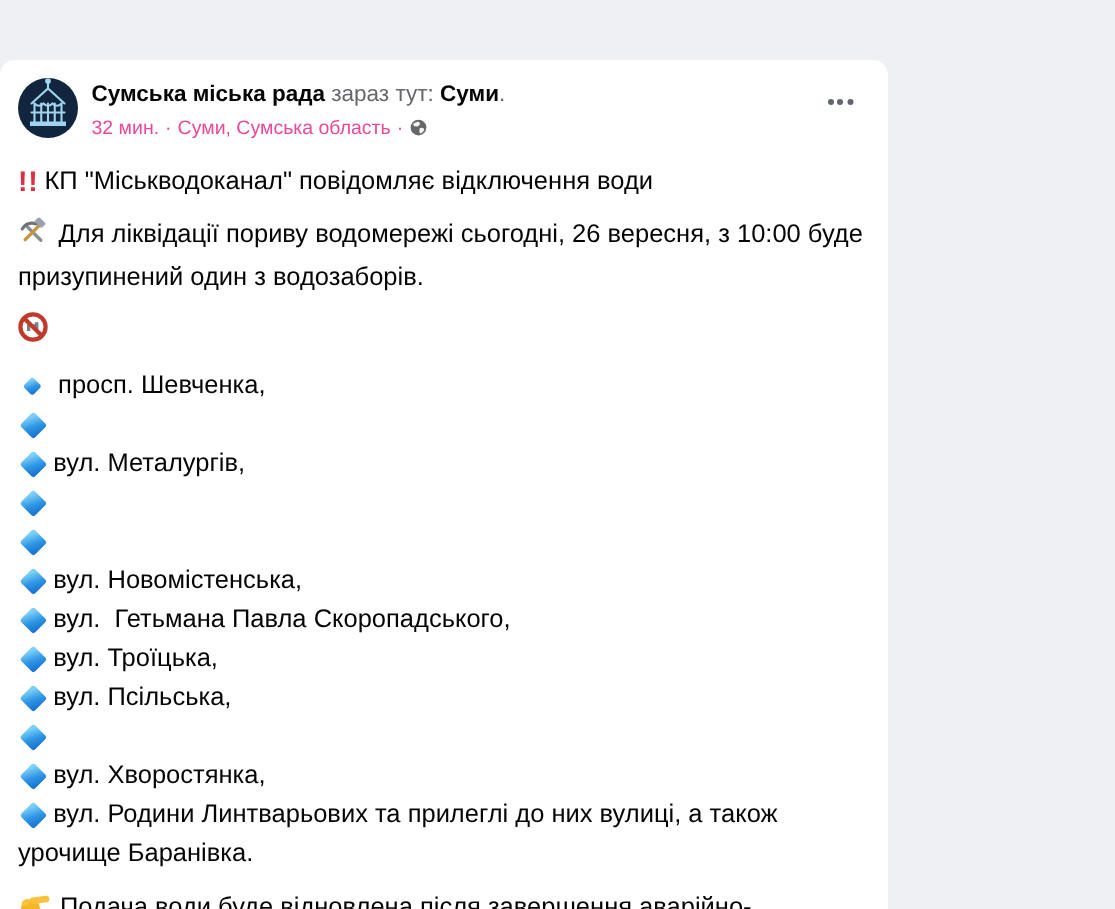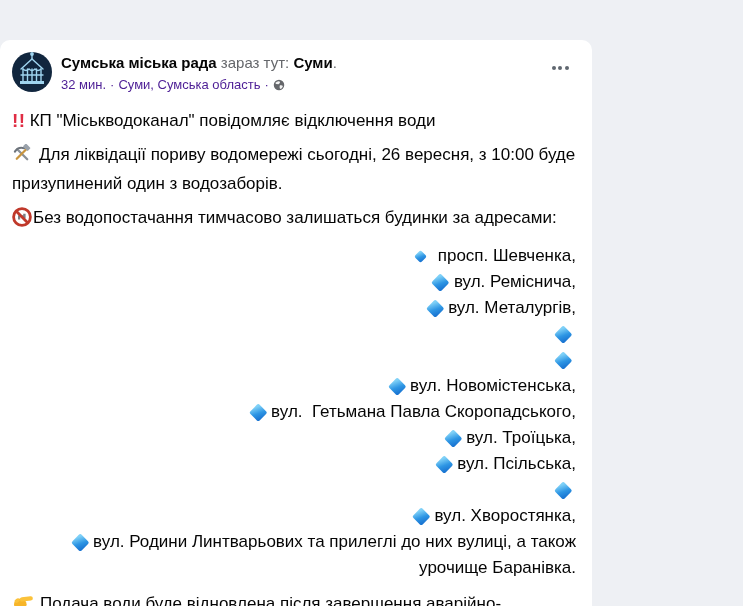--- a/index.html
+++ b/index.html
@@ -22,38 +22,38 @@
   .avatar {
     width:40px; height:40px; border-radius:50%;
     background:#11263e; flex:0 0 40px;
     display:flex; align-items:center; justify-content:center;
     cursor:pointer; overflow:hidden;
   }
   .header-text { margin-left:9px; flex:1 1 auto; padding-top:1px; }
   .name-line { font-size:15px; line-height:20px; color:#65676b; }
   .strong-link { color:#050505; font-weight:bold; cursor:pointer; }
   .meta-line {
-    font-size:13px; line-height:17px; color:#4c1d95;
+    font-size:13px; line-height:17px; color:#ec4899;
     margin-top:3px; display:flex; align-items:center; gap:4px;
   }
   .meta-link { cursor:pointer; }
   .more-btn {
     width:32px; height:24px; margin-top:4px;
     display:flex; align-items:center; justify-content:center;
     border-radius:14px; cursor:pointer; gap:2.5px;
   }
   .more-btn i {
     width:4px; height:4px; background:#606770; border-radius:50%; display:block;
   }
   
   .post-body { margin-top:15px; color:#050505; font-size:17px; }
   .para { line-height:26px; margin:0 0 8px 0; }
   .para-text { white-space:pre-wrap; }
   .street-list { margin:0 0 0 0; padding:0; list-style:none; }
-  .street-item { line-height:26px;text-align:right; }
+  .street-item { line-height:26px; }
   .street-text { white-space:pre-wrap; }
   .footer-para { margin-top:10px; margin-bottom:0; }
   
   .inline-icon { display:inline-block; vertical-align:-3px; }
   .bang-icon {
     color:#e02d44; font-weight:bold; font-size:19px;
     letter-spacing:0.5px; margin-right:4px; vertical-align:-1px; display:inline-block;
   }
   .hammer-icon { margin-right:7px; vertical-align:-3px; }
   .nowater-icon { margin-right:1px; vertical-align:-4px; }
@@ -145,27 +145,27 @@
       </span><span class="para-text">Для ліквідації пориву водомережі сьогодні, 26 вересня, з 10:00 буде призупинений один з водозаборів.</span>
     </p>
 
     <p class="para">
       <span class="inline-icon nowater-icon">
         <svg width="20" height="20" viewBox="0 0 20 20">
           <circle cx="10" cy="10" r="8.4" fill="#ffffff" stroke="#c0392b" stroke-width="2.8"></circle>
           <path d="M6 8.2 h5.2 v-1.4 h2.4 v4.6 h-2.4 v-1.4 h-3 v2.6 h-2.2 z" fill="#7a7f86"></path>
           <line x1="4.1" y1="4.1" x2="15.9" y2="15.9" stroke="#c0392b" stroke-width="2.8"></line>
         </svg>
-      </span><span class="para-text">Без водопостачання тимчасово залишаться будинки за адресами:</span>
+      </span>
     </p>
 
     <ul class="street-list">
   <li class="street-item"><span class="diamond street-icon diamond-small"></span><span class="street-text"> просп. Шевченка,</span></li>
 
-  <li class="street-item"><span class="diamond street-icon diamond-large"></span><span class="street-text">вул. Реміснича,</span></li>
+  <li class="street-item"><span class="diamond street-icon diamond-large"></span></li>
 
   <li class="street-item"><span class="diamond street-icon diamond-large"></span><span class="street-text">вул. Металургів,</span></li>
 
   <li class="street-item"><span class="diamond street-icon diamond-large"></span></li>
 
   <li class="street-item"><span class="diamond street-icon diamond-large"></span></li>
 
 
   <li class="street-item"><span class="diamond street-icon diamond-large"></span><span class="street-text">вул. Новомістенська,</span></li>
 

